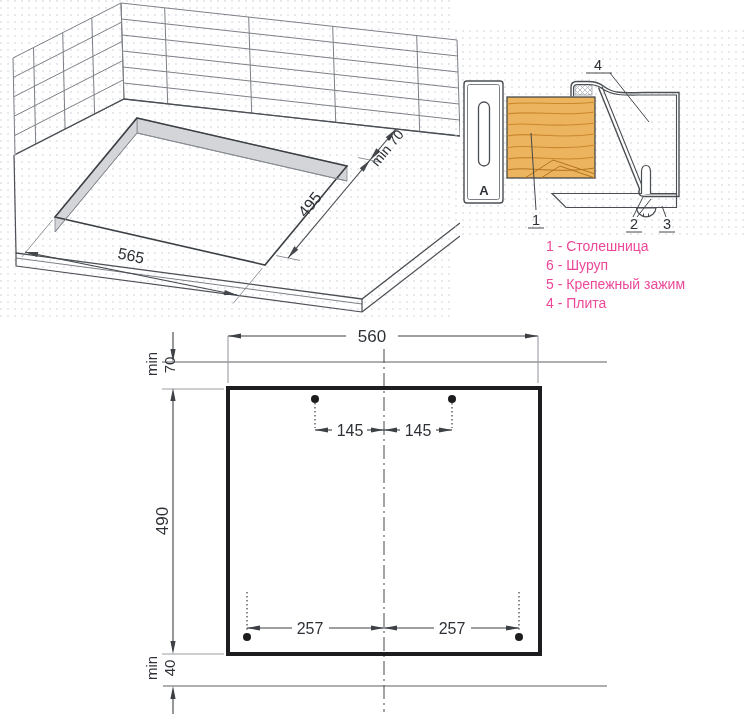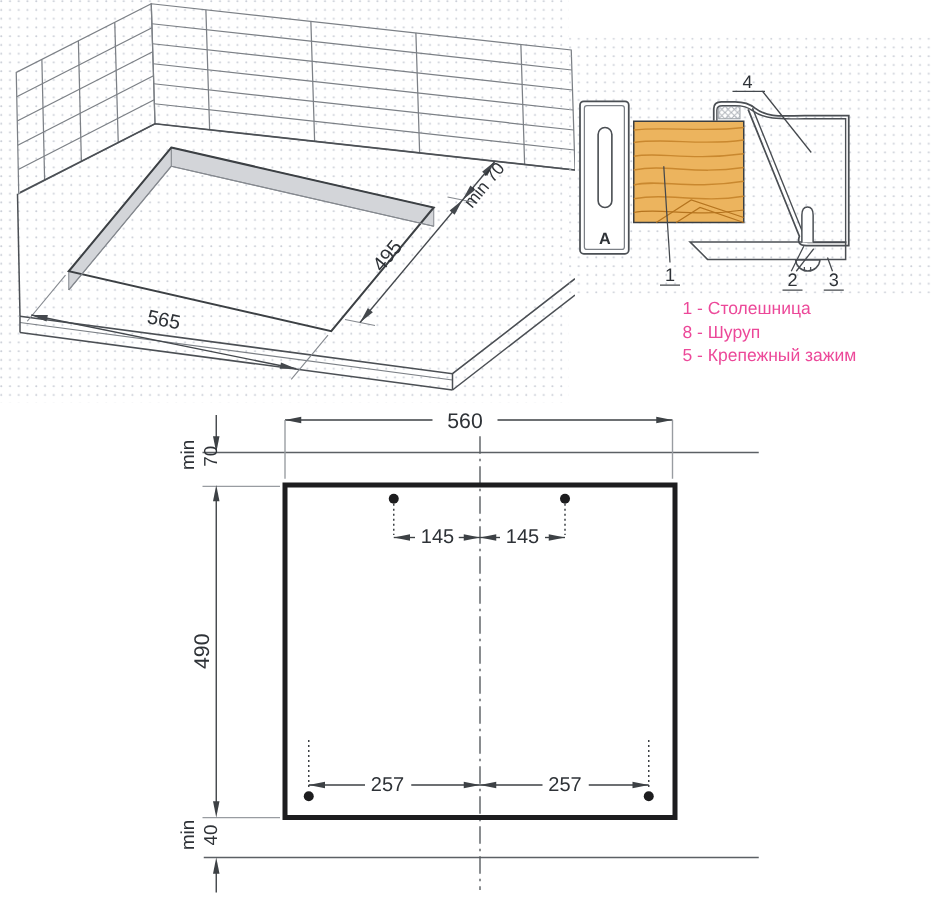--- a/index.html
+++ b/index.html
@@ -146,22 +146,23 @@
   <g font-size="14.5" text-anchor="middle">
     <text x="143" y="40">4</text>
     <text x="81" y="195">1</text>
     <text x="179" y="199">2</text>
     <text x="212" y="199">3</text>
   </g>
 </svg>
 
 <div class="legend">
   <div>1 - Столешница</div>
-  <div>8 - Шуруп</div>
+  <div>6 - Шуруп</div>
   <div>5 - Крепежный зажим</div>
+  <div>4 - Плита</div>
 </div>
 
 <svg class="abs" style="left:100px;top:330px" width="550" height="388" viewBox="0 0 550 388">
 
   <g stroke="#5c6065" stroke-width="1.2" fill="none">
     <line x1="62" y1="32" x2="507" y2="32"></line>
     <line x1="63" y1="356" x2="507" y2="356"></line>
   </g>
   <line x1="284" y1="19" x2="284" y2="382" stroke="#55595e" stroke-width="1.1" stroke-dasharray="14 4 2 4"></line>
 

